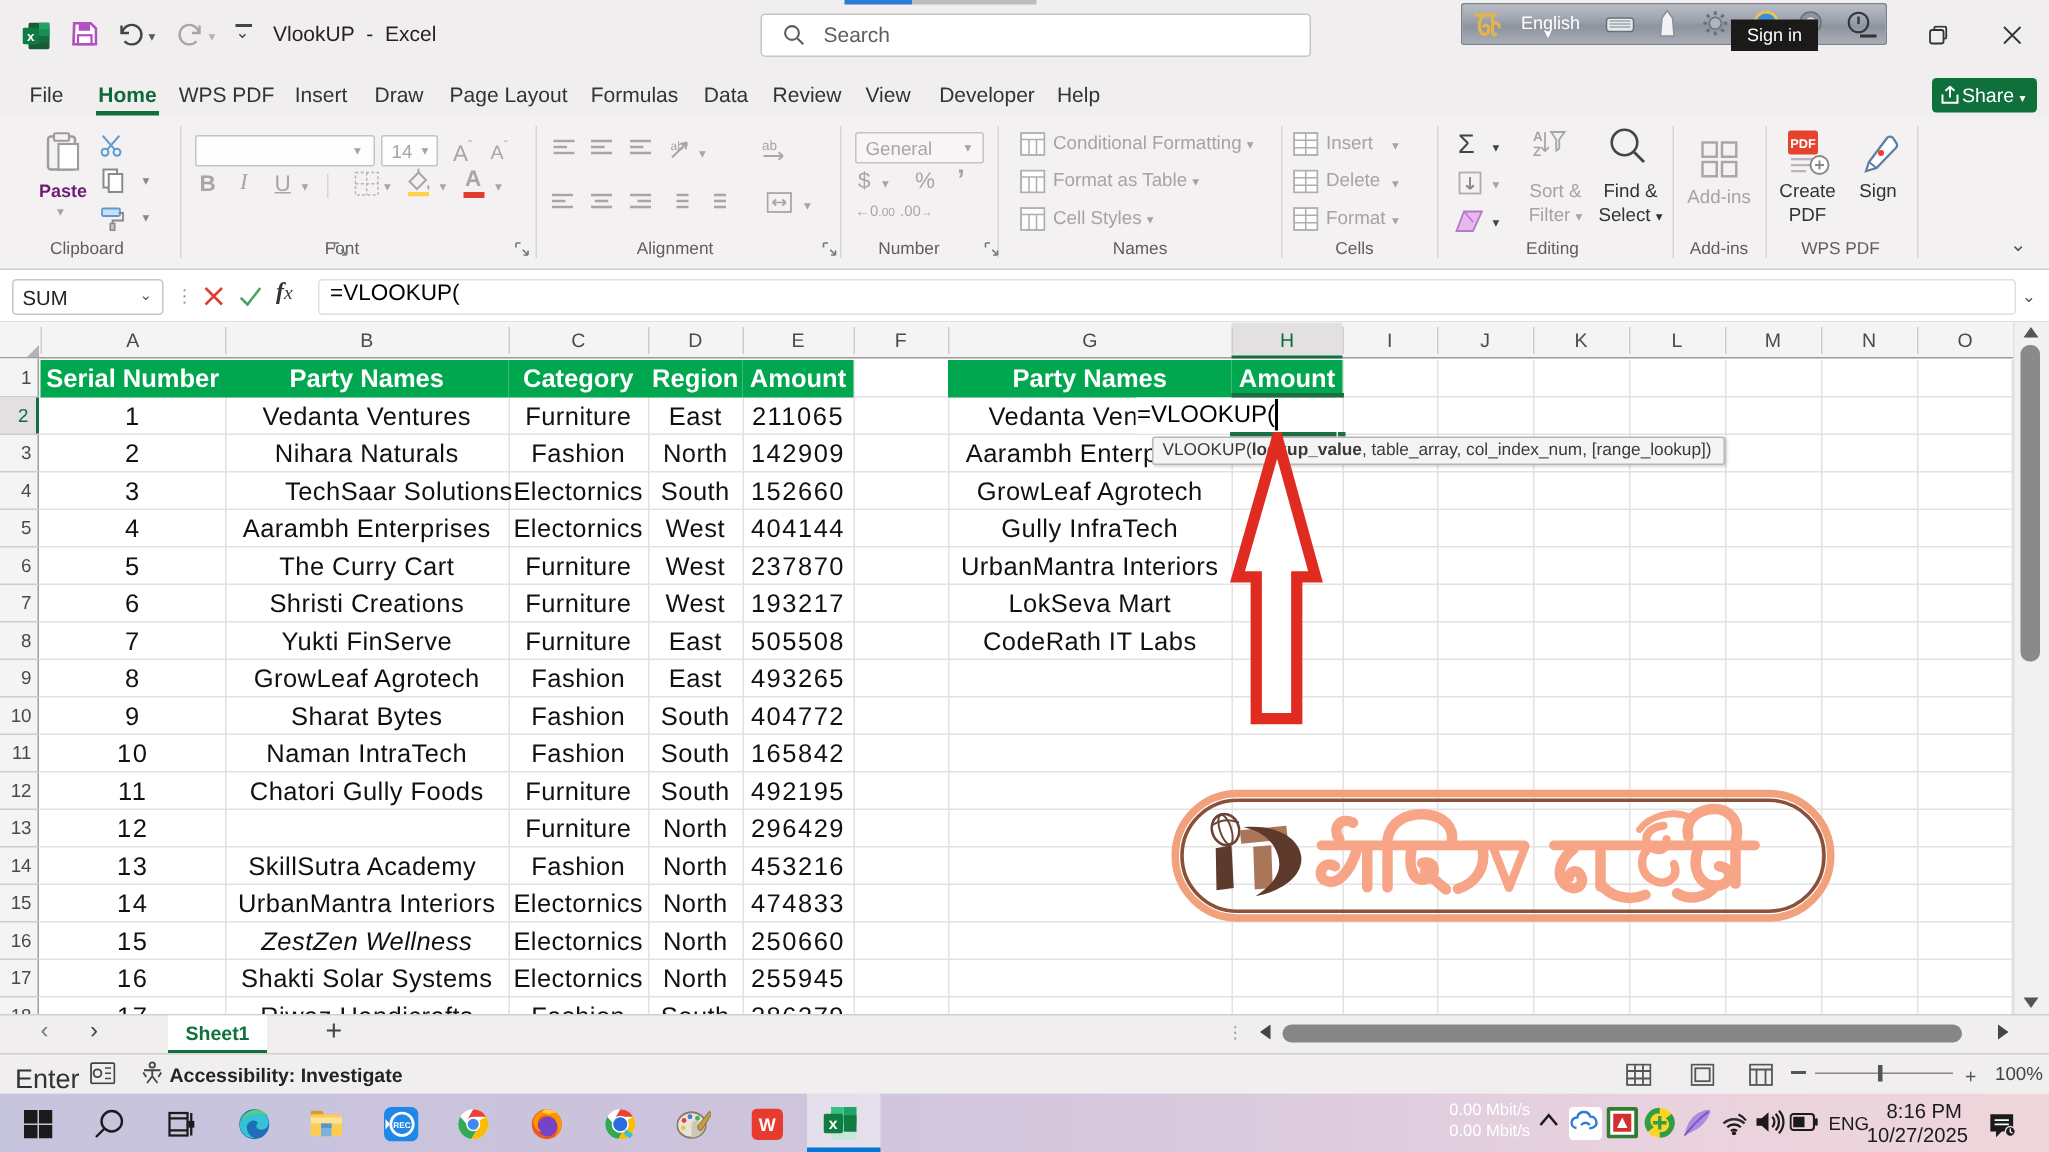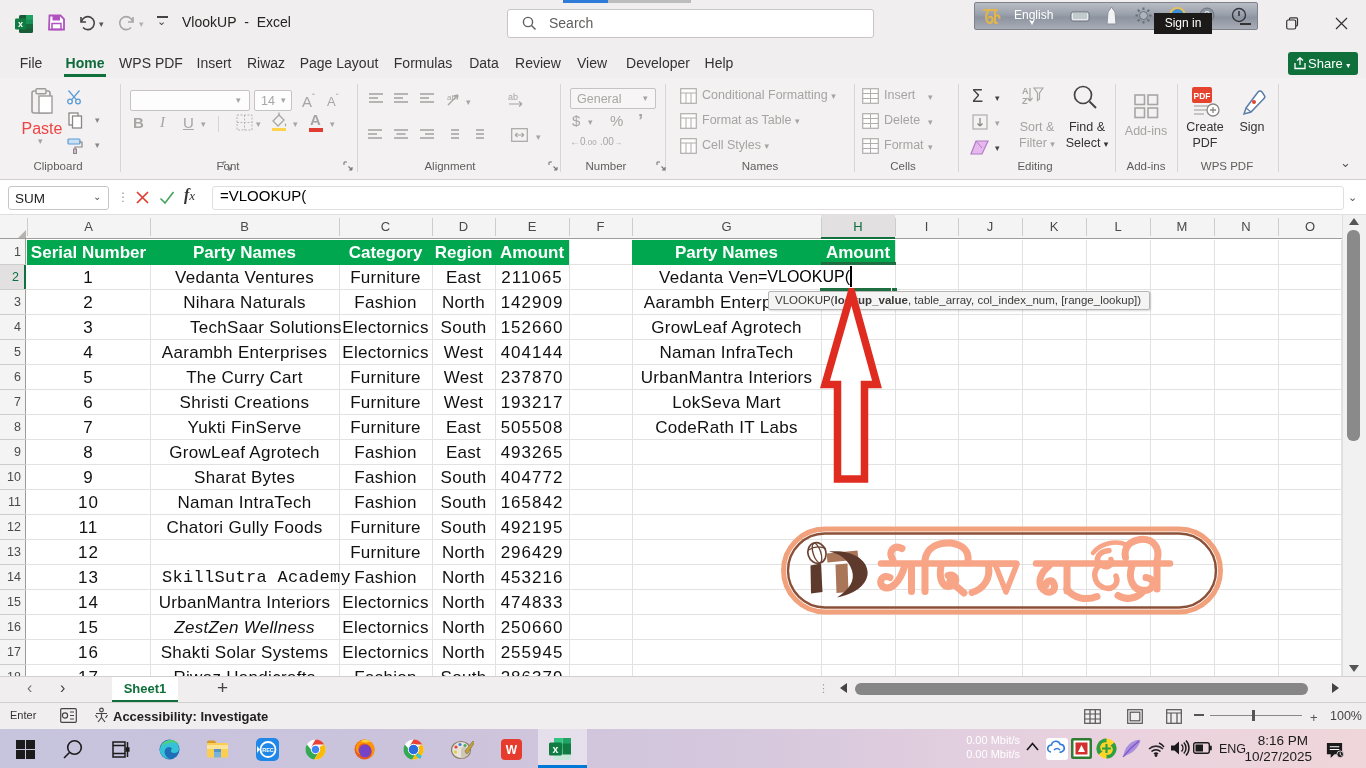--- a/index.html
+++ b/index.html
@@ -98,21 +98,21 @@
       <path d="M3.5 3 V1.8 a1 1 0 0 1 1-1 h6 a1 1 0 0 1 1 1 v6 a1 1 0 0 1 -1 1 H10" fill="none" stroke="#333" stroke-width="1.2"></path>
     </svg>
 <svg class="abs" style="left:1335px;top:17px;" width="13" height="13" viewBox="0 0 13 13">
       <path d="M1 1 L12 12 M12 1 L1 12" stroke="#333" stroke-width="1.2"></path>
     </svg>
 <div class="abs" style="left:0;top:48px;width:1366px;height:30px;background:#f0eeee;"></div>
 <div class="abs" style="left:31px;top:55px;transform:translateX(-50%);font-size:14px;color:#333;font-weight:normal;">File</div>
 <div class="abs" style="left:85px;top:55px;transform:translateX(-50%);font-size:14px;color:#0d6b3b;font-weight:bold;">Home</div>
 <div class="abs" style="left:151px;top:55px;transform:translateX(-50%);font-size:14px;color:#333;font-weight:normal;">WPS PDF</div>
 <div class="abs" style="left:214px;top:55px;transform:translateX(-50%);font-size:14px;color:#333;font-weight:normal;">Insert</div>
-<div class="abs" style="left:266px;top:55px;transform:translateX(-50%);font-size:14px;color:#333;font-weight:normal;">Riwaz</div>
+<div class="abs" style="left:266px;top:55px;transform:translateX(-50%);font-size:14px;color:#333;font-weight:normal;">Draw</div>
 <div class="abs" style="left:339px;top:55px;transform:translateX(-50%);font-size:14px;color:#333;font-weight:normal;">Page Layout</div>
 <div class="abs" style="left:423px;top:55px;transform:translateX(-50%);font-size:14px;color:#333;font-weight:normal;">Formulas</div>
 <div class="abs" style="left:484px;top:55px;transform:translateX(-50%);font-size:14px;color:#333;font-weight:normal;">Data</div>
 <div class="abs" style="left:538px;top:55px;transform:translateX(-50%);font-size:14px;color:#333;font-weight:normal;">Review</div>
 <div class="abs" style="left:592px;top:55px;transform:translateX(-50%);font-size:14px;color:#333;font-weight:normal;">View</div>
 <div class="abs" style="left:658px;top:55px;transform:translateX(-50%);font-size:14px;color:#333;font-weight:normal;">Developer</div>
 <div class="abs" style="left:719px;top:55px;transform:translateX(-50%);font-size:14px;color:#333;font-weight:normal;">Help</div>
 <div class="abs" style="left:64px;top:74px;width:42px;height:3px;background:#0f703c;"></div>
 <div class="abs" style="left:1288px;top:52px;width:70px;height:23px;background:#0f703c;border-radius:3px;color:#fff;font-size:13px;line-height:23px;"><span style="margin-left:20px;">Share</span> <span style="font-size:8px;">▾</span></div>
 <svg class="abs" style="left:1293px;top:57px;" width="14" height="13" viewBox="0 0 14 13">
@@ -149,21 +149,21 @@
     </svg>
 <svg class="abs" style="left:656px;top:161px;" width="10" height="10" viewBox="0 0 10 10">
       <path d="M1 1 v3 M1 1 h3 M9 9 L5.5 5.5 M9 9 v-3 M9 9 h-3" stroke="#777" stroke-width="1.1" fill="none"></path>
     </svg>
 <div class="abs" style="left:1340px;top:155px;font-size:13px;color:#555;">⌄</div>
 <svg class="abs" style="left:30px;top:88px;" width="26" height="28" viewBox="0 0 26 28">
 <rect x="2" y="3" width="18" height="22" rx="2" fill="none" stroke="#9e9c9a" stroke-width="1.6"></rect>
 <rect x="6" y="0.8" width="10" height="5" rx="1" fill="#f3f1f1" stroke="#9e9c9a" stroke-width="1.4"></rect>
 <rect x="9" y="8" width="13" height="17" fill="#fff" stroke="#9e9c9a" stroke-width="1.4"></rect>
 </svg>
-<div class="abs" style="left:42px;top:120px;transform:translateX(-50%);font-size:16px;color:#ef4444;">Paste</div>
+<div class="abs" style="left:42px;top:120px;transform:translateX(-50%);font-size:12px;color:#701a75;font-weight:bold;">Paste</div>
 <div class="abs" style="left:38px;top:136px;font-size:9px;color:#a6a4a2;">▾</div>
 <svg class="abs" style="left:67px;top:90px;" width="17" height="15" viewBox="0 0 17 15">
 <g stroke="#5b9bd5" stroke-width="1.3" fill="none">
         <circle cx="3" cy="11.5" r="2.3"></circle>
         <circle cx="11" cy="11.5" r="2.3"></circle>
         <path d="M4.5 9.8 L12.5 0.5 M9.5 9.8 L1.5 0.5"></path>
       </g>
     </svg>
 <svg class="abs" style="left:68px;top:112px;" width="15" height="17" viewBox="0 0 15 17">
 <rect x="1" y="1" width="9" height="12" fill="#fff" stroke="#8a8886" stroke-width="1.3"></rect>
@@ -525,21 +525,21 @@
 <div class="cell num" style="left:27px;top:300px;width:123px;">11</div>
 <div class="cell" style="left:150px;top:300px;width:189px;">Chatori Gully Foods</div>
 <div class="cell" style="left:339px;top:300px;width:93px;">Furniture</div>
 <div class="cell" style="left:432px;top:300px;width:63px;">South</div>
 <div class="cell num" style="left:495px;top:300px;width:74px;">492195</div>
 <div class="cell num" style="left:27px;top:325px;width:123px;">12</div>
 <div class="cell" style="left:339px;top:325px;width:93px;">Furniture</div>
 <div class="cell" style="left:432px;top:325px;width:63px;">North</div>
 <div class="cell num" style="left:495px;top:325px;width:74px;">296429</div>
 <div class="cell num" style="left:27px;top:350px;width:123px;">13</div>
-<div class="cell" style="left:162px;top:350px;width:189px;font-family:Liberation Mono, monospace;">SkillSutra Academy</div>
+<div class="cell" style="left:147px;top:350px;width:189px;">SkillSutra Academy</div>
 <div class="cell" style="left:339px;top:350px;width:93px;">Fashion</div>
 <div class="cell" style="left:432px;top:350px;width:63px;">North</div>
 <div class="cell num" style="left:495px;top:350px;width:74px;">453216</div>
 <div class="cell num" style="left:27px;top:375px;width:123px;">14</div>
 <div class="cell" style="left:150px;top:375px;width:189px;">UrbanMantra Interiors</div>
 <div class="cell" style="left:339px;top:375px;width:93px;">Electornics</div>
 <div class="cell" style="left:432px;top:375px;width:63px;">North</div>
 <div class="cell num" style="left:495px;top:375px;width:74px;">474833</div>
 <div class="cell num" style="left:27px;top:400px;width:123px;">15</div>
 <div class="cell" style="left:150px;top:400px;width:189px;font-style:italic;">ZestZen Wellness</div>
@@ -552,21 +552,21 @@
 <div class="cell" style="left:432px;top:425px;width:63px;">North</div>
 <div class="cell num" style="left:495px;top:425px;width:74px;">255945</div>
 <div class="cell num" style="left:27px;top:450px;width:123px;">17</div>
 <div class="cell" style="left:150px;top:450px;width:189px;">Riwaz Handicrafts</div>
 <div class="cell" style="left:339px;top:450px;width:93px;">Fashion</div>
 <div class="cell" style="left:432px;top:450px;width:63px;">South</div>
 <div class="cell num" style="left:495px;top:450px;width:74px;">286379</div>
 <div class="cell" style="left:659px;top:50px;width:200px;text-align:left;">Vedanta Ven</div>
 <div class="cell" style="left:632px;top:75px;width:189px;">Aarambh Enterprises</div>
 <div class="cell" style="left:632px;top:100px;width:189px;">GrowLeaf Agrotech</div>
-<div class="cell" style="left:632px;top:125px;width:189px;">Naman InfraTech</div>
+<div class="cell" style="left:632px;top:125px;width:189px;">Gully InfraTech</div>
 <div class="cell" style="left:632px;top:150px;width:189px;">UrbanMantra Interiors</div>
 <div class="cell" style="left:632px;top:175px;width:189px;">LokSeva Mart</div>
 <div class="cell" style="left:632px;top:200px;width:189px;">CodeRath IT Labs</div>
 </div>
 <div class="abs" style="left:757px;top:265px;width:137px;height:24px;background:#fff;z-index:5;"></div>
 <div class="abs" style="left:758px;top:264px;width:140px;height:25px;line-height:25px;font-size:16px;color:#000;z-index:6;">=VLOOKUP(</div>
 <div class="abs" style="left:850px;top:266px;width:1.5px;height:21px;background:#000;z-index:7;"></div>
 <div class="abs" style="left:821px;top:262px;width:75px;height:3px;background:#1d6f42;z-index:8;"></div>
 <div class="abs" style="left:820px;top:288px;width:71px;height:3px;background:#1d6f42;z-index:8;"></div>
 <div class="abs" style="left:892px;top:288px;width:5px;height:3px;background:#1d6f42;z-index:8;"></div>
@@ -631,21 +631,21 @@
 <div class="abs" style="left:217px;top:677px;font-size:19px;font-weight:400;color:#444;">+</div>
 <div class="abs" style="left:818px;top:682px;font-size:11px;color:#999;">⋮</div>
 <div class="abs" style="left:840px;top:683px;width:0;height:0;border-top:5px solid transparent;border-bottom:5px solid transparent;border-right:7px solid #444;"></div>
 <div class="abs" style="left:855px;top:683px;width:453px;height:12px;background:#868686;border-radius:6px;"></div>
 <div class="abs" style="left:1332px;top:683px;width:0;height:0;border-top:5px solid transparent;border-bottom:5px solid transparent;border-left:7px solid #444;"></div>
 <div class="abs" style="left:1342px;top:215px;width:24px;height:461px;background:#f1f1f1;border-left:1px solid #e0e0e0;"></div>
 <div class="abs" style="left:1349px;top:218px;width:0;height:0;border-left:5px solid transparent;border-right:5px solid transparent;border-bottom:7px solid #555;"></div>
 <div class="abs" style="left:1347px;top:230px;width:13px;height:211px;background:#8a8a8a;border-radius:6px;"></div>
 <div class="abs" style="left:1349px;top:665px;width:0;height:0;border-left:5px solid transparent;border-right:5px solid transparent;border-top:7px solid #555;"></div>
 <div class="abs" style="left:0;top:702px;width:1366px;height:27px;background:#f0eeee;border-top:1px solid #d2d0ce;"></div>
-<div class="abs" style="left:10px;top:709px;font-size:11px;color:#333;">Enter</div>
+<div class="abs" style="left:10px;top:709px;font-size:18px;color:#333;">Enter</div>
 <svg class="abs" style="left:60px;top:708px;" width="17" height="15" viewBox="0 0 17 15">
       <rect x="0.7" y="0.7" width="15.6" height="13.6" rx="1" fill="none" stroke="#444" stroke-width="1.2"></rect>
       <circle cx="5" cy="7.5" r="2.6" fill="none" stroke="#444" stroke-width="1.2"></circle>
       <path d="M10 4 h4 M10 7.5 h4 M10 11 h4" stroke="#444" stroke-width="1.1"></path>
     </svg>
 <svg class="abs" style="left:93px;top:707px;" width="17" height="17" viewBox="0 0 17 17">
       <circle cx="8.5" cy="3" r="1.8" fill="none" stroke="#444" stroke-width="1.2"></circle>
       <path d="M3 6.5 h11 M8.5 6.5 v4 M8.5 10.5 l-3.5 4.5 M8.5 10.5 l3.5 4.5 M2.5 8 l2 3 M14.5 8 l-2 3" stroke="#444" stroke-width="1.2" fill="none"></path>
     </svg>
 <div class="abs" style="left:113px;top:709px;font-size:13px;font-weight:bold;color:#222;">Accessibility: Investigate</div>

